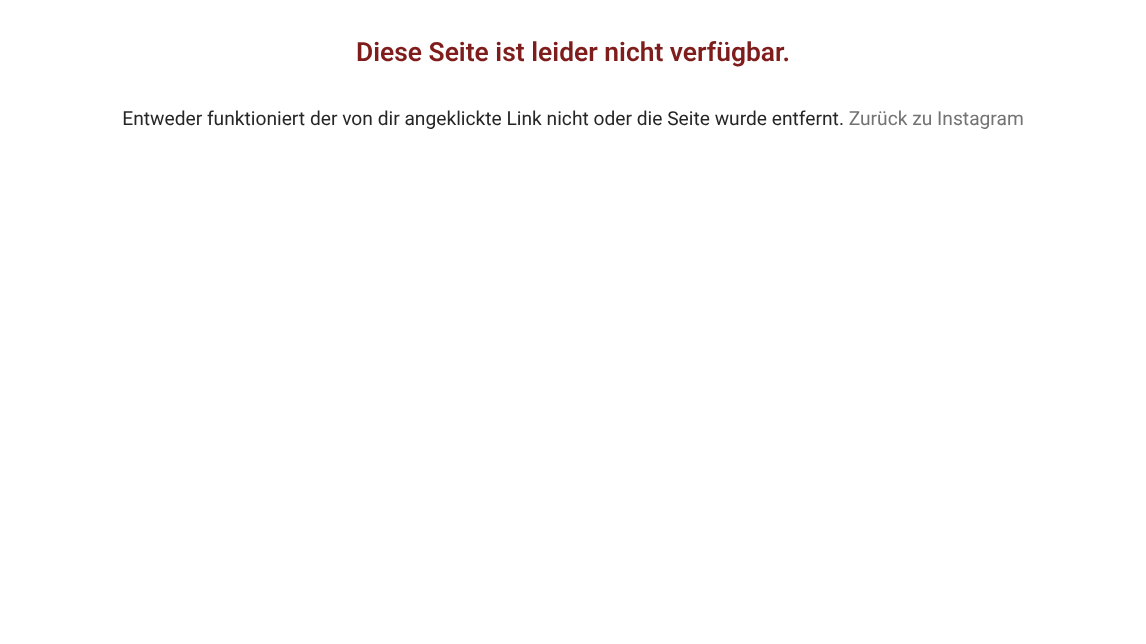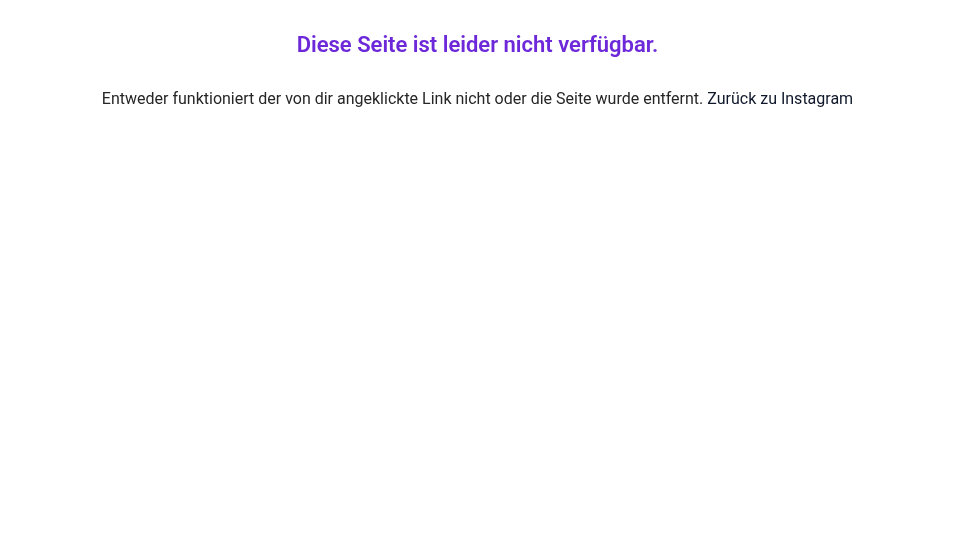--- a/index.html
+++ b/index.html
@@ -15,30 +15,30 @@
       overflow: hidden;
     }
     .container {
       width: 100%;
       text-align: center;
       padding-top: 32px;
     }
     .title {
       font-size: 22px;
       font-weight: 600;
-      color: #6d28d9;
+      color: #7f1d1d;
       margin-bottom: 32px;
     }
     .message {
       font-size: 16px;
       color: #262626;
       font-weight: 400;
     }
     .link {
-      color: #0f172a;
+      color: #737373;
       text-decoration: none;
       cursor: pointer;
     }
   </style>
 </head>
 <body>
 
 <div class="container">
   <h2 class="title">Diese Seite ist leider nicht verfügbar.</h2>
   <p class="message">

